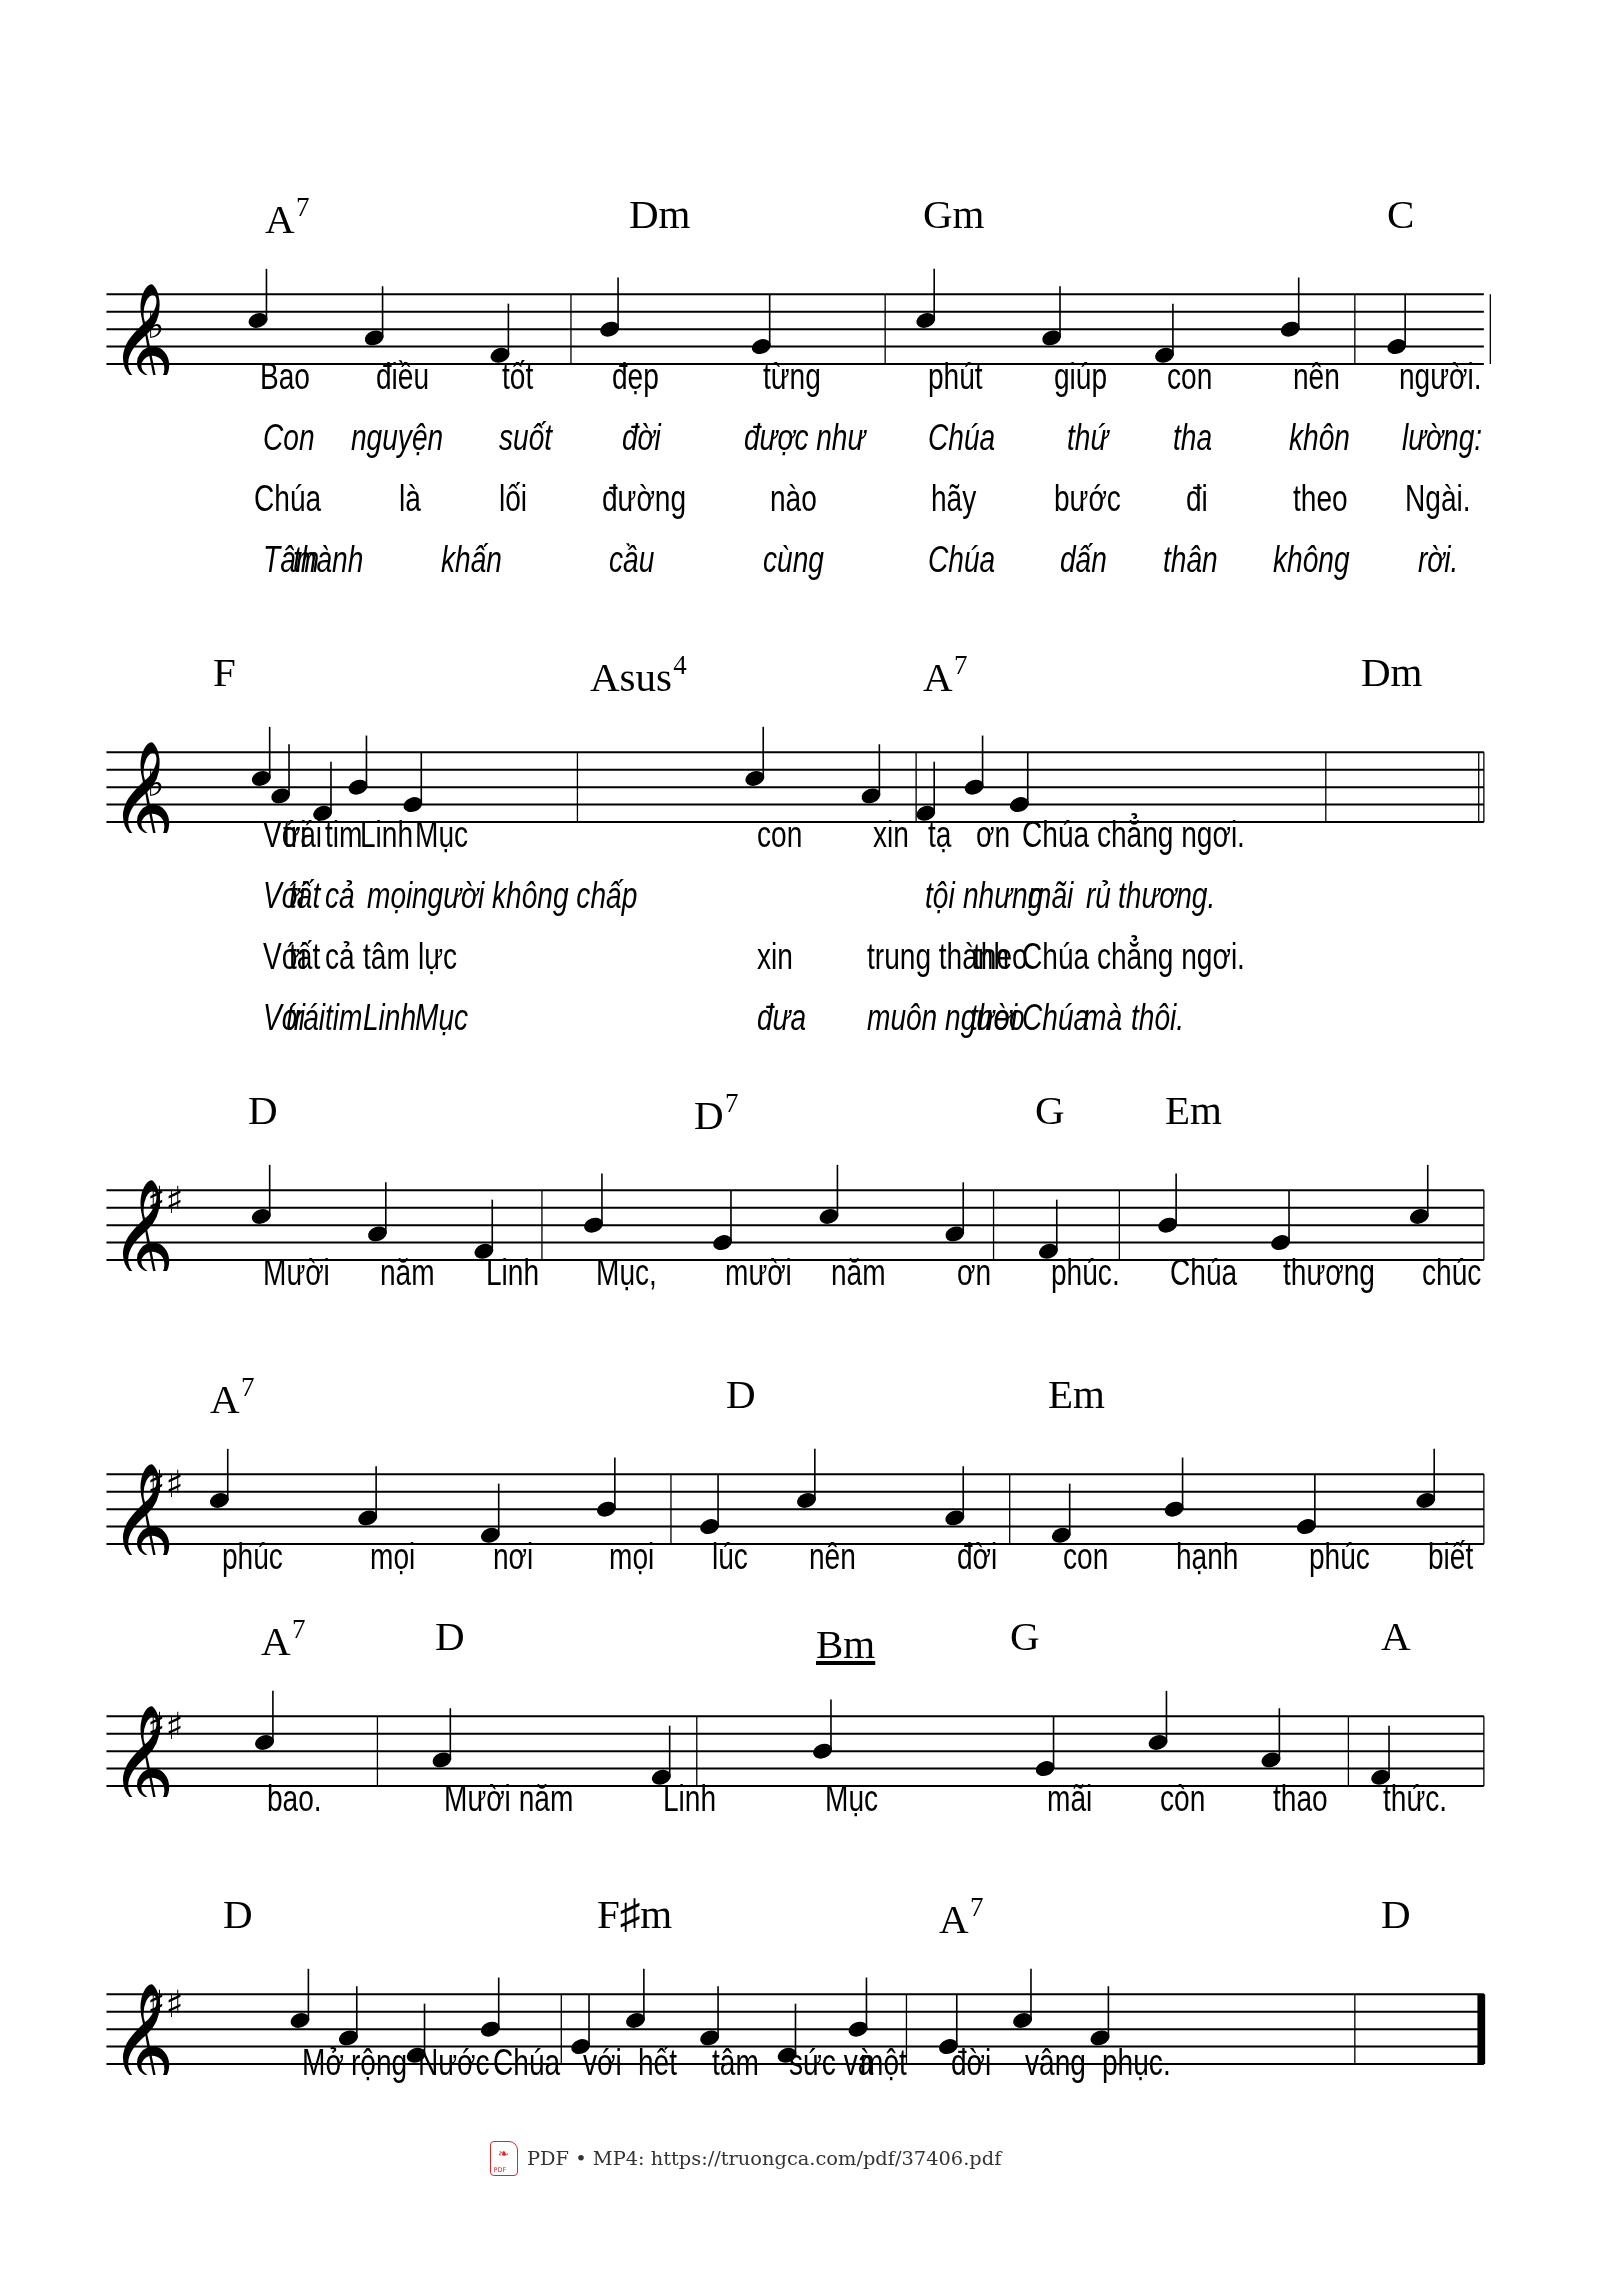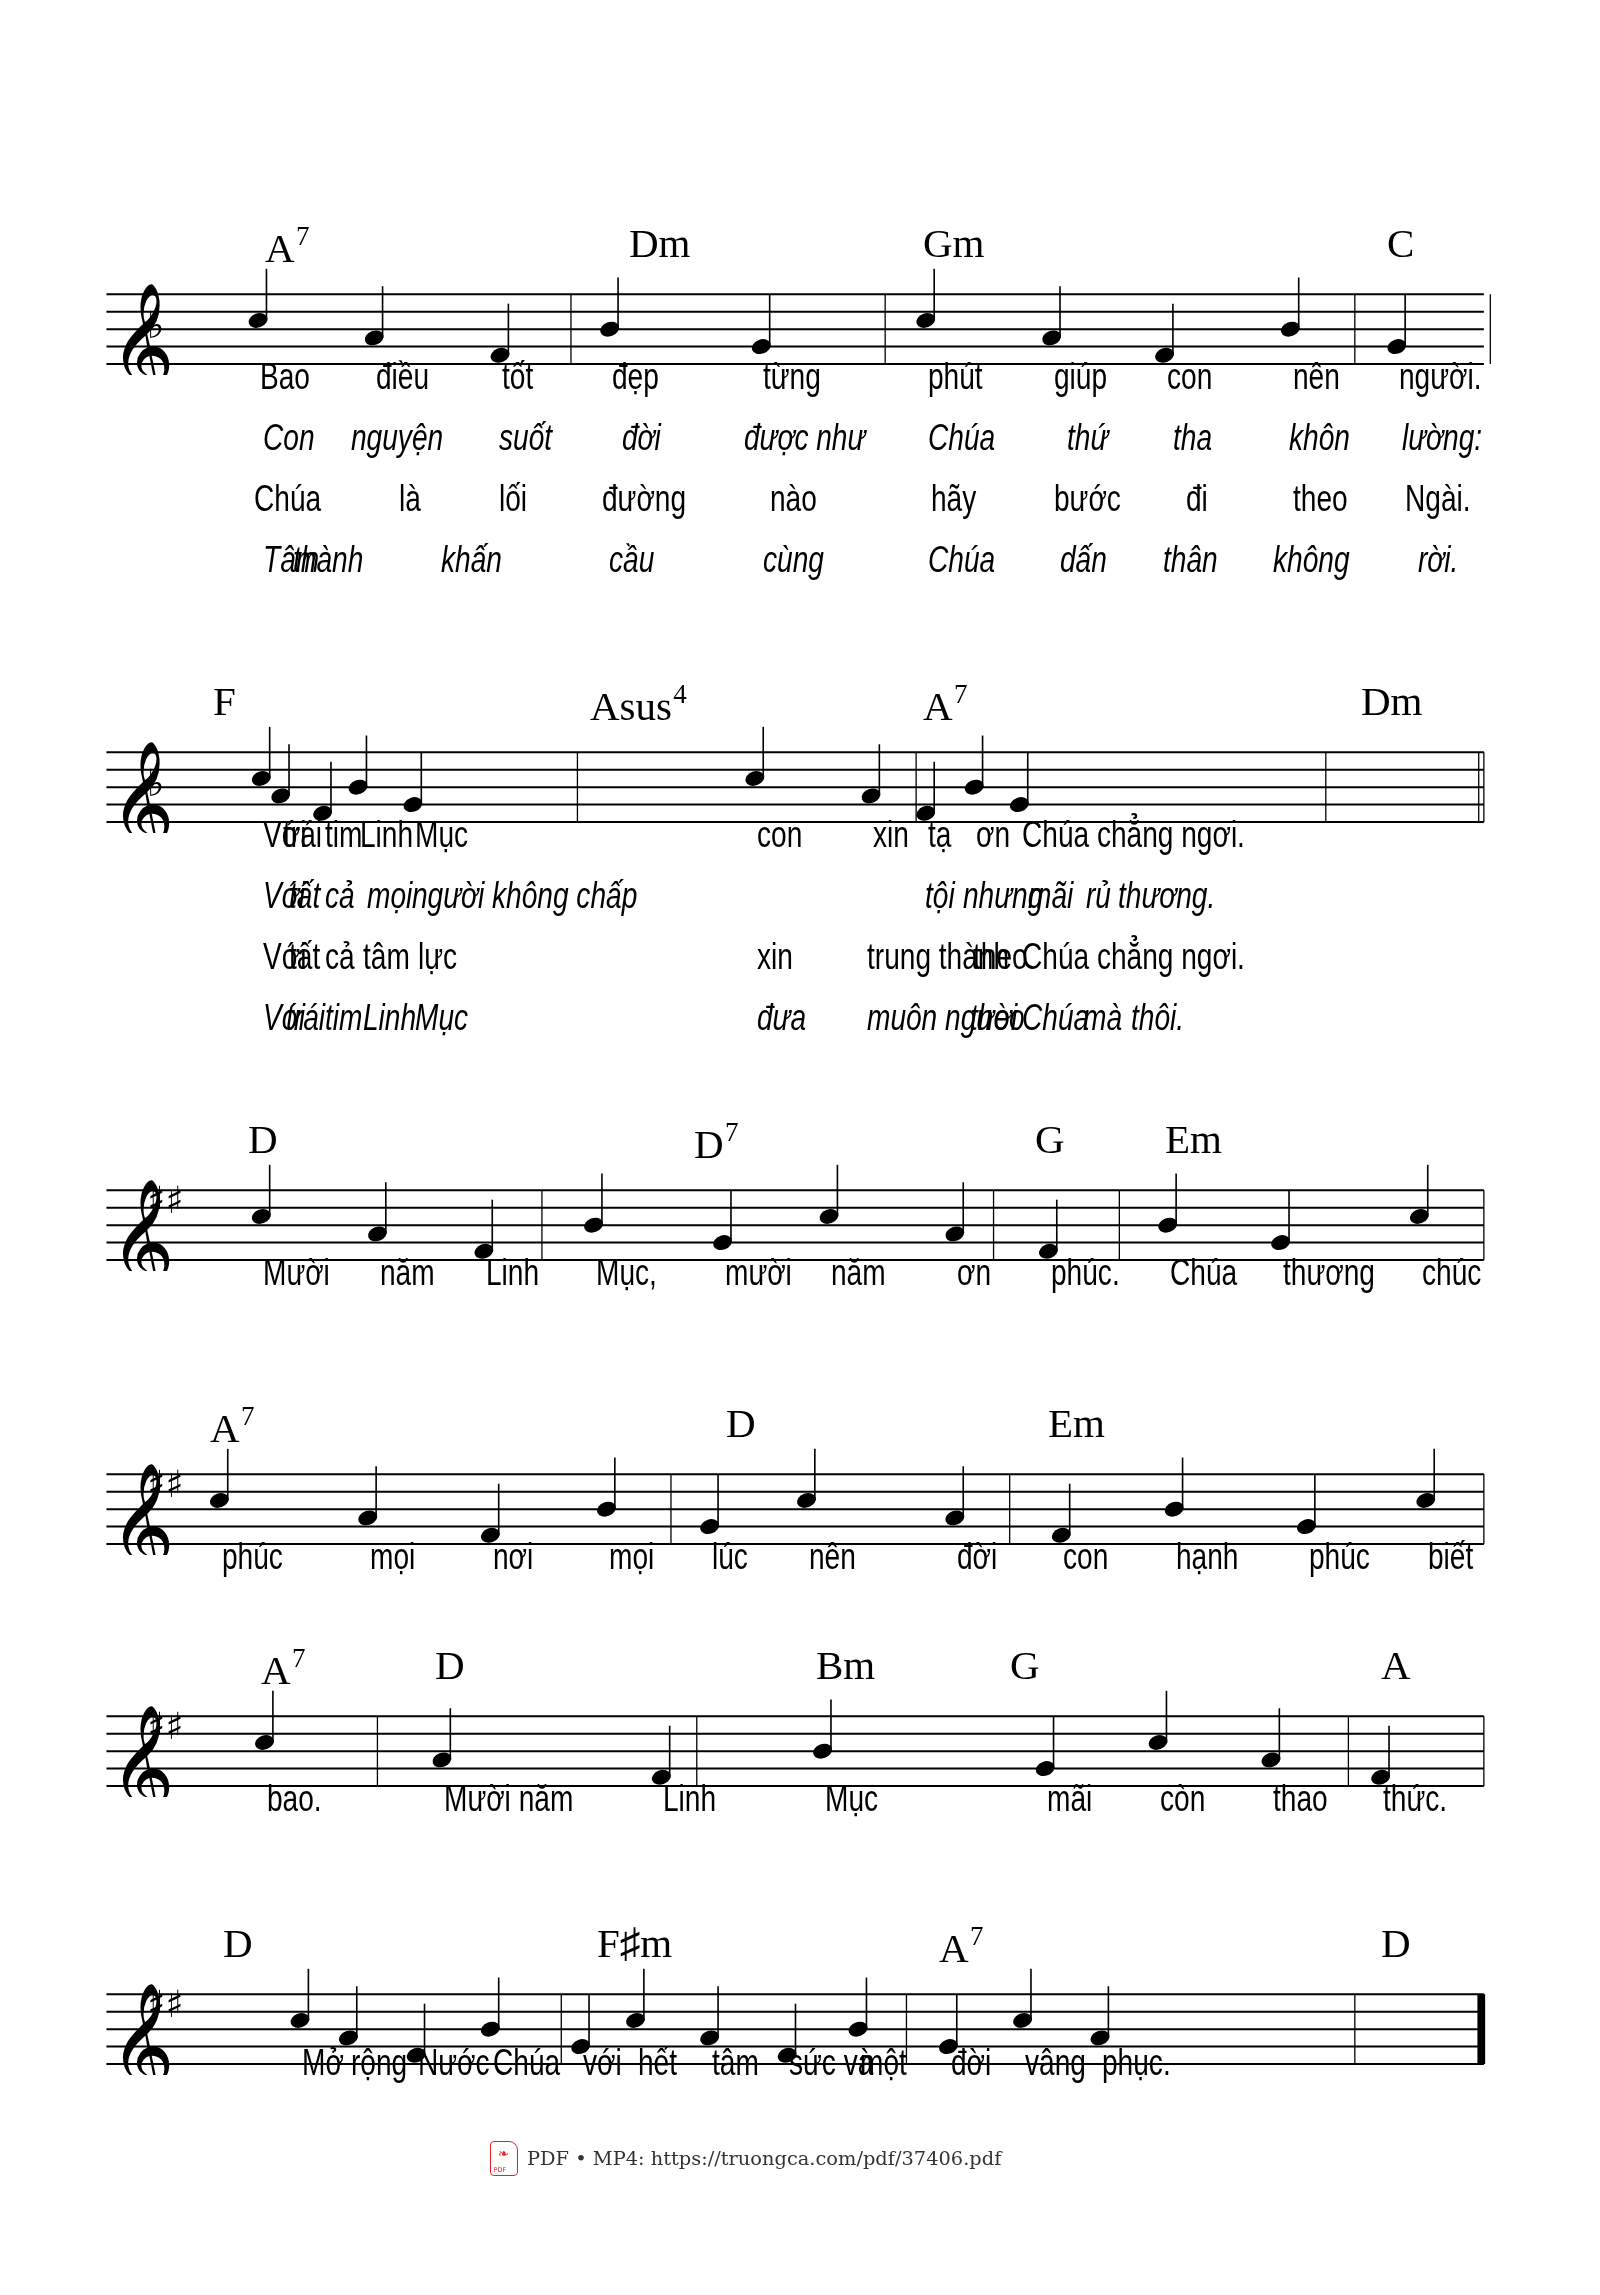--- a/index.html
+++ b/index.html
@@ -1,19 +1,19 @@
 <!DOCTYPE html>
 <html style="font-size:10.3px"><head>
 <meta charset="utf-8">
 <style>
   html, body { margin: 0; padding: 0; background: #ffffff; }
   body { width: 1600px; height: 2295px; position: relative; overflow: hidden;
          font-family: "Liberation Sans", sans-serif; color: #000; }
   .system { position: absolute; left: 0; width: 1600px; }
-  .chord { position: absolute; font-family: "Liberation Serif", serif; font-size: 41px; line-height: 1; white-space: nowrap; margin-top: 29px; }
+  .chord { position: absolute; font-family: "Liberation Serif", serif; font-size: 41px; line-height: 1; white-space: nowrap; }
   .chord sup { font-size: 27px; vertical-align: 17px; margin-left: 1.3px; }
   .staff { position: absolute; left: 103px; width: 1387px; height: 116px; }
   .lyric-line { position: absolute; left: 0; width: 1600px; height: 52px; margin-left: 28px; }
   .lyric { position: absolute; font-family: "Liberation Sans", sans-serif; font-size: 36px;
            transform: scaleX(0.78); transform-origin: left center; white-space: nowrap; line-height: 1; }
   .lyric.italic { font-style: italic; }
   .footer { position: absolute; left: 490px; top: 2141px; display: flex; align-items: center; gap: 9px; }
   .pdf-icon { width: 28px; height: 35px; border: 1.9px solid #e02424; border-radius: 3.9px 9px 3.9px 3.9px;
               position: relative; box-sizing: border-box; background: #fff; }
   .pdf-icon::after { content: "PDF"; position: absolute; bottom: 1.3px; left: 2.6px; font-size: 6.5px; color: #e02424;
@@ -302,21 +302,21 @@
         <span class="lyric" style="left: 929px;">đời</span>
         <span class="lyric" style="left: 1035px;">con</span>
         <span class="lyric" style="left: 1148px;">hạnh</span>
         <span class="lyric" style="left: 1281px;">phúc</span>
         <span class="lyric" style="left: 1400px;">biết</span>
       </div>
     </div>
     <div class="system" style="top: 1616px;">
       <div class="chord" style="left: 261px; top: 0px;"><span>A</span><sup>7</sup></div>
       <div class="chord" style="left: 435px; top: 0px;"><span>D</span></div>
-      <div class="chord" style="left: 816px; top: 0px;"><span>Bm</span></div>
+      <div class="chord" style="left: 816px; top: 8px; text-decoration: underline;"><span>Bm</span></div>
       <div class="chord" style="left: 1010px; top: 0px;"><span>G</span></div>
       <div class="chord" style="left: 1381px; top: 0px;"><span>A</span></div>
       <svg class="staff" width="1600" height="142" style="left: 0px; top: 39px; width: 1600px; height: 142px;" viewBox="0 0 2480 220">
         <line x1="165" x2="2300" y1="95" y2="95" stroke="#000" stroke-width="3"></line>
         <line x1="165" x2="2300" y1="122" y2="122" stroke="#000" stroke-width="3"></line>
         <line x1="165" x2="2300" y1="149" y2="149" stroke="#000" stroke-width="3"></line>
         <line x1="165" x2="2300" y1="176" y2="176" stroke="#000" stroke-width="3"></line>
         <line x1="165" x2="2300" y1="203" y2="203" stroke="#000" stroke-width="3"></line>
         <text x="170" y="233" font-size="170" font-family="DejaVu Sans, sans-serif">𝄞</text>
         <text font-family="DejaVu Sans, sans-serif" font-size="58" x="228" y="130.1">♯♯</text>

